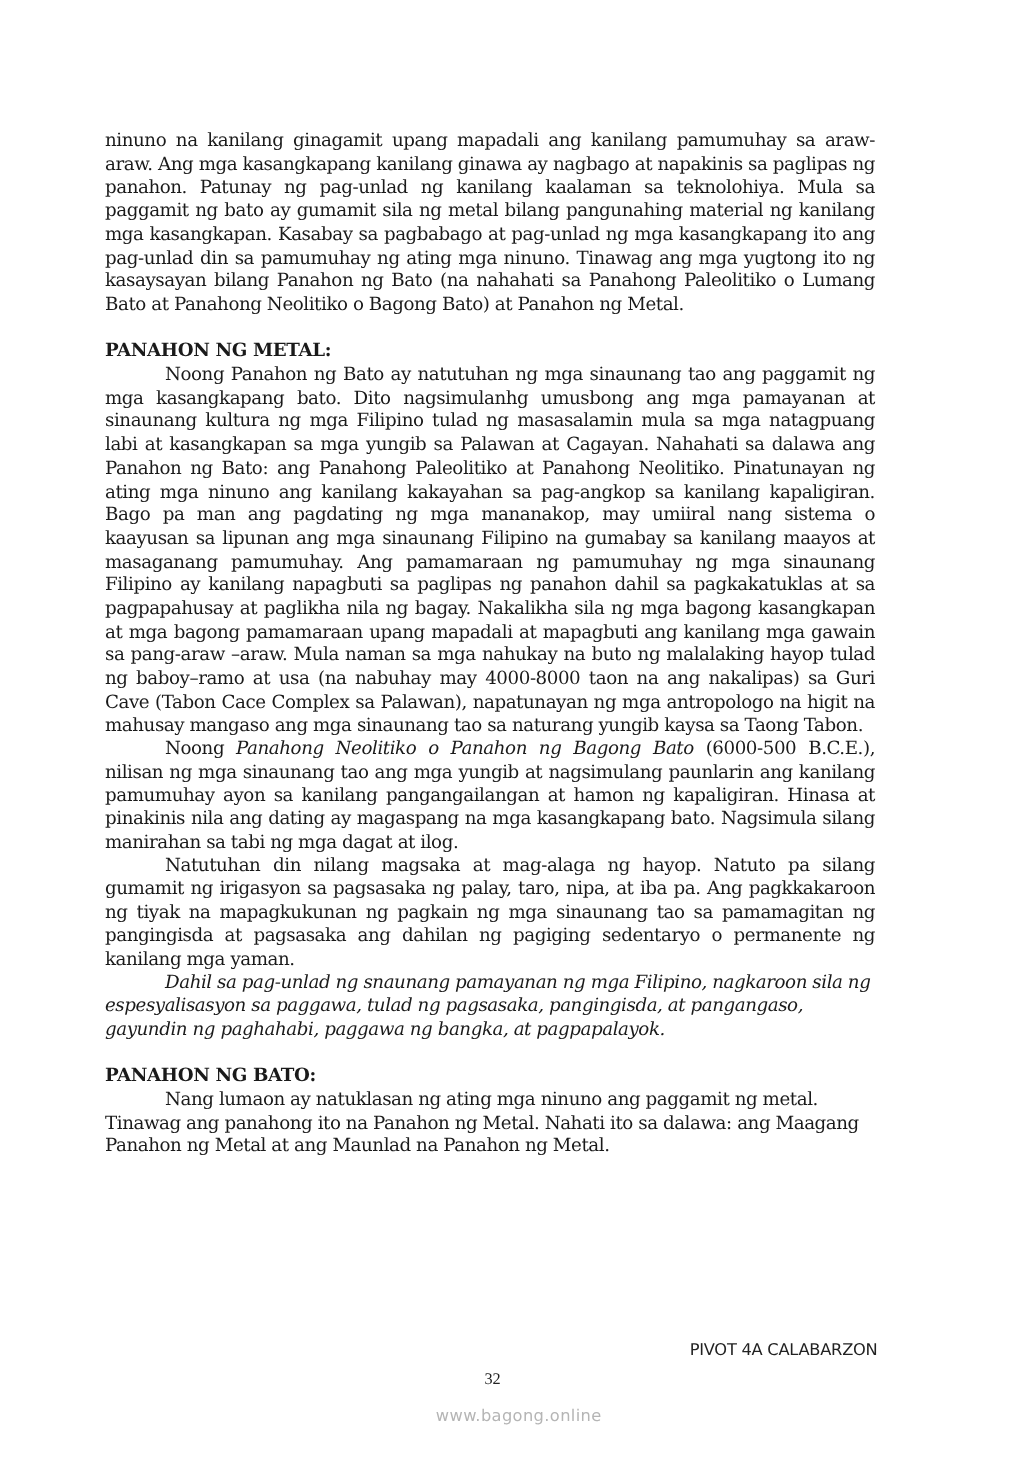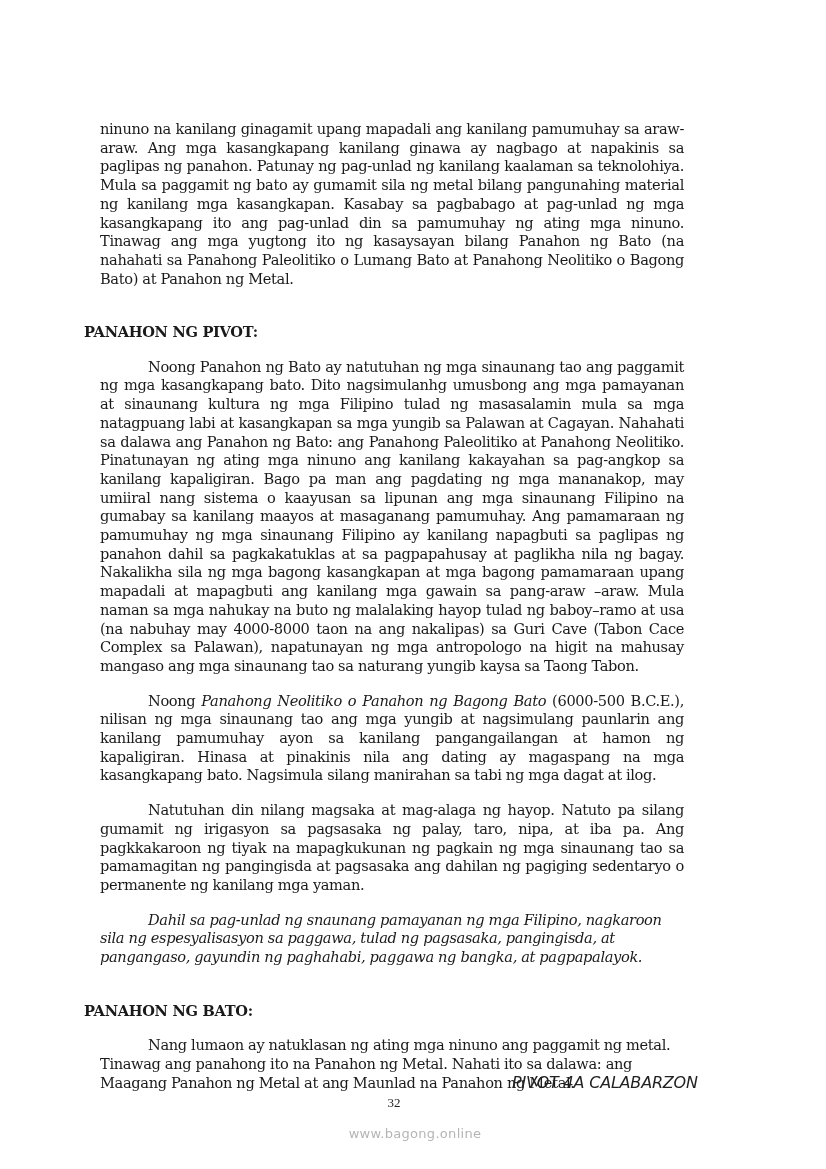--- a/index.html
+++ b/index.html
@@ -3,51 +3,51 @@
 <meta charset="utf-8">
 <style>
   html, body { margin: 0; padding: 0; background: #ffffff; }
   body { width: 826px; height: 1169px; position: relative; overflow: hidden; }
   .page {
     position: absolute; left: 84px; top: 104px; width: 616px;
     font-family: "DejaVu Serif", serif;
     font-size: 14.6px; line-height: 18.7px; color: #1a1a1a;
     letter-spacing: -0.35px;
   }
-  .para { margin: 16px; text-align: justify; }
+  .para { margin: 0; text-align: justify; }
   .indent { text-indent: 48px; }
   .last-left { text-align-last: left; }
   .heading {
     margin: 0; font-weight: bold; font-size: 14.6px; letter-spacing: -0.3px;
   }
   .gap { height: 18.7px; }
   .footer-right {
-    position: absolute; left: 512px; top: 1073px; width: 190px; text-align: left;
-    font-family: "DejaVu Sans", sans-serif; font-style: italic; font-size: 16px;
+    position: absolute; left: 512px; top: 1073px; width: 190px; text-align: right;
+    font-family: "DejaVu Sans", sans-serif; font-size: 13px;
     letter-spacing: -0.2px; color: #222;
   }
   .page-number {
     position: absolute; left: 382px; top: 1095px; width: 24px; text-align: center;
     font-family: Liberation Serif, serif; font-size: 13px; color: #222;
   }
   .watermark {
     position: absolute; left: 330px; top: 1126px; width: 170px; text-align: center;
     font-family: "DejaVu Sans", sans-serif; font-size: 13px; color: #b5b5b5;
     letter-spacing: 0.3px;
   }
   em { font-style: italic; }
 </style>
 </head>
 <body>
 
 <div class="page">
   <p class="para last-left">ninuno na kanilang ginagamit upang mapadali ang kanilang pamumuhay sa araw-araw. Ang mga kasangkapang kanilang ginawa ay nagbago at napakinis sa paglipas ng panahon. Patunay ng pag-unlad ng kanilang kaalaman sa teknolohiya. Mula sa paggamit ng bato ay gumamit sila ng metal bilang pangunahing material ng kanilang mga kasangkapan. Kasabay sa pagbabago at pag-unlad ng mga kasangkapang ito ang pag-unlad din sa pamumuhay ng ating mga ninuno. Tinawag ang mga yugtong ito ng kasaysayan bilang Panahon ng  Bato (na nahahati sa  Panahong Paleolitiko o Lumang Bato at Panahong Neolitiko o Bagong Bato) at Panahon ng Metal.</p>
   <div class="gap"></div>
 
-  <p class="heading">PANAHON NG PIVOT:</p>
+  <p class="heading">PANAHON NG METAL:</p>
   <p class="para indent last-left">Noong Panahon ng Bato ay natutuhan ng mga sinaunang tao ang paggamit ng mga kasangkapang bato. Dito nagsimulanhg umusbong ang mga pamayanan at sinaunang kultura ng mga Filipino tulad ng masasalamin mula sa mga natagpuang labi at kasangkapan sa mga yungib sa Palawan at Cagayan.  Nahahati sa dalawa ang Panahon ng Bato: ang Panahong Paleolitiko at Panahong Neolitiko. Pinatunayan ng ating mga ninuno ang kanilang kakayahan sa pag-angkop sa kanilang kapaligiran. Bago pa man ang pagdating ng mga mananakop, may umiiral nang sistema o kaayusan sa lipunan ang mga sinaunang Filipino na gumabay sa kanilang maayos at masaganang pamumuhay. Ang pamamaraan ng pamumuhay ng mga sinaunang Filipino ay kanilang napagbuti sa paglipas ng panahon dahil sa pagkakatuklas at sa pagpapahusay at paglikha nila ng bagay. Nakalikha sila ng mga bagong kasangkapan at mga bagong pamamaraan upang mapadali at mapagbuti ang kanilang mga gawain sa pang-araw –araw. Mula naman sa mga nahukay na buto ng malalaking hayop tulad ng baboy–ramo at usa (na nabuhay may 4000-8000 taon na ang nakalipas) sa Guri Cave (Tabon Cace Complex sa Palawan), napatunayan ng mga antropologo na higit na mahusay mangaso ang mga sinaunang tao sa naturang yungib kaysa sa Taong Tabon.</p>
   <p class="para indent last-left"><span>Noong </span><em>Panahong Neolitiko o Panahon ng Bagong Bato</em><span> (6000-500 B.C.E.), nilisan ng mga sinaunang tao ang mga yungib at nagsimulang paunlarin ang kanilang pamumuhay ayon sa kanilang pangangailangan at hamon ng kapaligiran. Hinasa at pinakinis nila ang dating ay magaspang na mga kasangkapang bato. Nagsimula silang manirahan sa tabi ng mga dagat at ilog.</span></p>
   <p class="para indent last-left">Natutuhan din nilang magsaka at mag-alaga ng hayop. Natuto pa silang gumamit ng irigasyon sa pagsasaka ng palay, taro, nipa, at iba pa. Ang pagkkakaroon ng tiyak na mapagkukunan ng pagkain ng mga sinaunang tao sa pamamagitan ng pangingisda at pagsasaka ang dahilan ng pagiging sedentaryo o permanente ng kanilang mga yaman.</p>
   <p class="para indent last-left" style="text-align:left;font-style:italic;">Dahil sa pag-unlad ng snaunang pamayanan ng mga Filipino, nagkaroon sila ng espesyalisasyon sa paggawa, tulad ng pagsasaka, pangingisda, at pangangaso, gayundin ng paghahabi, paggawa ng bangka, at pagpapalayok.</p>
   <div class="gap"></div>
 
   <p class="heading">PANAHON NG BATO:</p>
   <p class="para indent" style="text-align:left;">Nang lumaon ay natuklasan ng ating mga ninuno ang paggamit ng metal. Tinawag ang panahong ito na Panahon ng Metal. Nahati ito sa dalawa: ang Maagang Panahon ng Metal at ang Maunlad na Panahon ng Metal.</p>
 </div>
 

